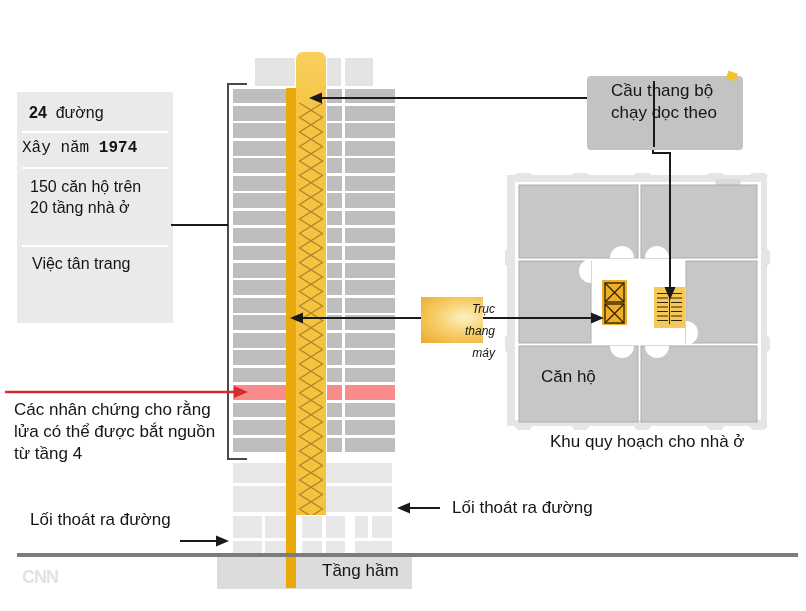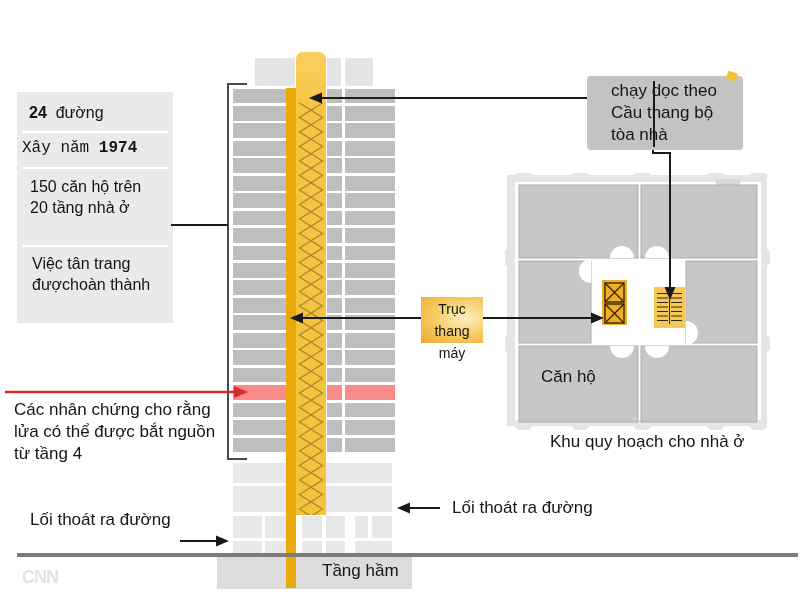--- a/index.html
+++ b/index.html
@@ -20,21 +20,21 @@
   #staircol{left:296px;top:52px;width:30px;height:463px;background:linear-gradient(#f9d05e,#f6c443 60px,#f5c23c);border-radius:7px 7px 0 0;z-index:2;}
   #groundline{left:17px;top:553px;width:781px;height:4px;background:#7c7c7c;z-index:4;}
   #basement{left:217px;top:557px;width:195px;height:32px;background:#dcdcdc;z-index:1;}
   
   #stairnote{left:587px;top:76px;width:156px;height:74px;background:#c3c3c3;border-radius:4px;z-index:6;}
   #stairnote .txt{position:absolute;left:24px;top:4px;font-size:17px;line-height:22px;}
   #stairnote .inline-line{position:absolute;left:66px;top:5px;width:2px;height:66px;background:#1a1a1a;}
   #stairnote .dot{position:absolute;left:140px;top:-4px;width:10px;height:8px;background:#f2c12c;transform:rotate(18deg);}
   #elevlabel-bg{left:421px;top:297px;width:62px;height:46px;z-index:6;
      background:radial-gradient(ellipse at 70% 45%, #fdf0c6 0%, #f7cf6b 45%, #eda82a 100%);}
-  #elevlabel-txt{left:409px;top:298px;width:86px;text-align:center;z-index:7;font-size:14px;line-height:22px;}
+  #elevlabel-txt{left:409px;top:298px;width:86px;text-align:right;z-index:7;font-size:12px;line-height:22px;font-style:italic;}
   
   #arrows{left:0;top:0;width:806px;height:611px;z-index:5;pointer-events:none;}
   
   #plan{left:505px;top:173px;width:265px;height:257px;z-index:1;}
   #brand{left:22px;top:567px;font-size:18px;font-weight:bold;letter-spacing:-1px;color:#e2e2e2;z-index:1;}
 </style>
 </head>
 <body>
 
 <div id="stage">
@@ -44,21 +44,20 @@
     <div class="sep" style="top:39px;"></div>
     <div class="t" style="left:5px;top:46px;font-family:Liberation Mono, monospace;"><span>Xây năm</span> <b>1974</b></div>
     <div class="sep" style="top:75px;"></div>
     <div class="t" style="left:13px;top:84px;">
       <div>150 căn hộ trên</div>
       <div>20 tầng nhà ở</div>
     </div>
     <div class="sep" style="top:153px;"></div>
     <div class="t" style="left:15px;top:161px;">
       <div>Việc tân trang</div>
-      <div>đượchoàn thành</div>
     </div>
   </div>
 
   <div class="abs roof" style="left:255px;top:58px;width:40px;height:28px;"></div>
   <div class="abs roof" style="left:327px;top:58px;width:14px;height:28px;"></div>
   <div class="abs roof" style="left:345px;top:58px;width:28px;height:28px;"></div>
 
   <div id="floors" class="abs" style="left:0;top:0;z-index:1;">
       <div class="slab" style="left: 233px; top: 88.5px; width: 53px; height: 14.8px;"></div>
       <div class="slab" style="left: 326.5px; top: 88.5px; width: 15.5px; height: 14.8px;"></div>
@@ -236,23 +235,22 @@
     <polygon points="229,541 216,535.5 216,546.5" fill="#1a1a1a"></polygon>
 
     <path d="M440 508 H404" stroke="#1a1a1a" stroke-width="2"></path>
     <polygon points="397,508 410,502.5 410,513.5" fill="#1a1a1a"></polygon>
   </svg>
 
   <div id="stairnote" class="abs">
     <div class="inline-line"></div>
     <div class="dot"></div>
     <div class="txt">
+      <div>Cầu thang bộ</div>
       <div>chạy dọc theo</div>
-      <div>Cầu thang bộ</div>
-      <div>tòa nhà</div>
     </div>
   </div>
 
   <div id="elevlabel-bg" class="abs"></div>
   <div id="elevlabel-txt" class="abs">
     <div>Trục</div>
     <div>thang</div>
     <div>máy</div>
   </div>
 

